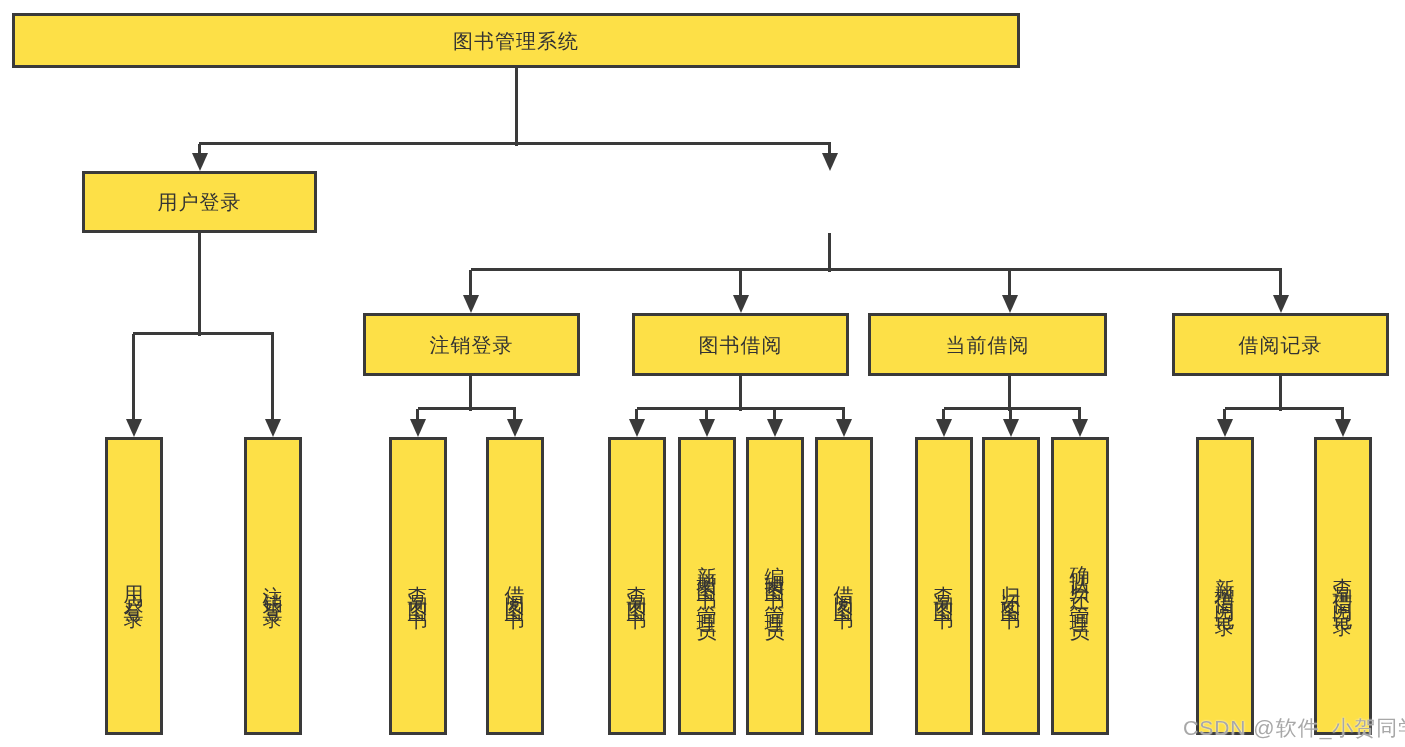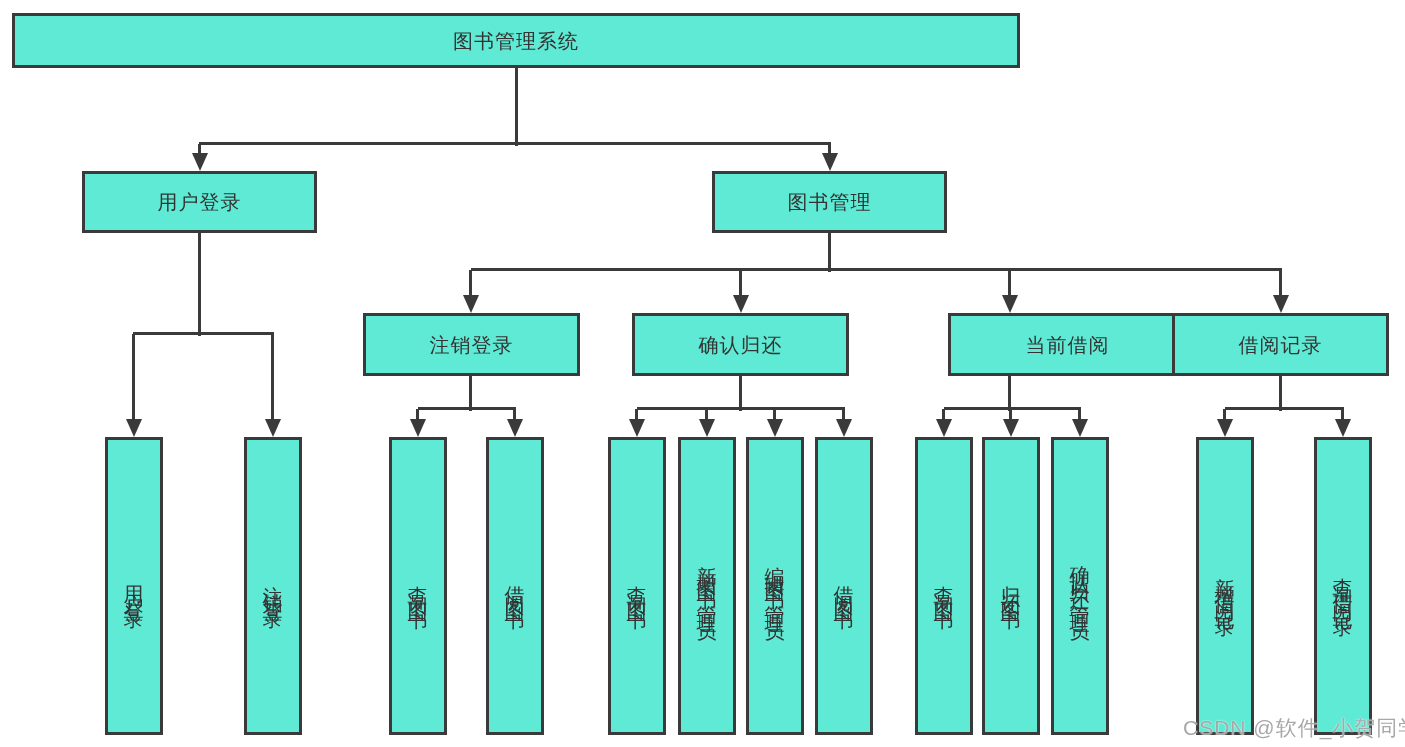--- a/index.html
+++ b/index.html
@@ -1,21 +1,21 @@
 <!DOCTYPE html>
 <html><head>
 <meta charset="utf-8">
 <style>
   html,body{margin:0;padding:0;background:#ffffff;}
   .canvas{
     position:relative;width:1405px;height:747px;background:#ffffff;
     font-family:"Liberation Sans","DejaVu Sans",sans-serif;overflow:hidden;
   }
   .box{
-    position:absolute;box-sizing:border-box;border:3px solid #3a3a3a;background:#5eead4;
+    position:absolute;box-sizing:border-box;border:3px solid #3a3a3a;background:#fde047;
     display:flex;align-items:center;justify-content:center;
     color:#333333;font-size:20px;line-height:1;z-index:2;
   }
   .box.h{letter-spacing:1px;}
   .box.v{
     writing-mode:vertical-rl;text-orientation:mixed;letter-spacing:8px;
     font-size:20px;padding:4px 0;
   }
   .vline,.hline{position:absolute;background:#3a3a3a;z-index:1;}
   .ah{
@@ -34,31 +34,28 @@
 
 <div class="canvas">
 
   <div class="box h" style="left:12px;top:13px;width:1008px;height:55px">
     <span>图书管理系统</span>
   </div>
 
   <div class="box h" style="left:82px;top:171px;width:235px;height:62px">
     <span>用户登录</span>
   </div>
-  <div class="box h" style="left:712px;top:171px;width:235px;height:62px">
-    <span>图书管理</span>
-  </div>
 
   <div class="box h" style="left:363px;top:313px;width:217px;height:63px">
     <span>注销登录</span>
   </div>
   <div class="box h" style="left:632px;top:313px;width:217px;height:63px">
-    <span>确认归还</span>
+    <span>图书借阅</span>
   </div>
-  <div class="box h" style="left:948px;top:313px;width:239px;height:63px">
+  <div class="box h" style="left:868px;top:313px;width:239px;height:63px">
     <span>当前借阅</span>
   </div>
   <div class="box h" style="left:1172px;top:313px;width:217px;height:63px">
     <span>借阅记录</span>
   </div>
 
   <div class="box v" style="left:105px;top:437px;width:58px;height:298px">
     <span>用户登录</span>
   </div>
   <div class="box v" style="left:244px;top:437px;width:58px;height:298px">

